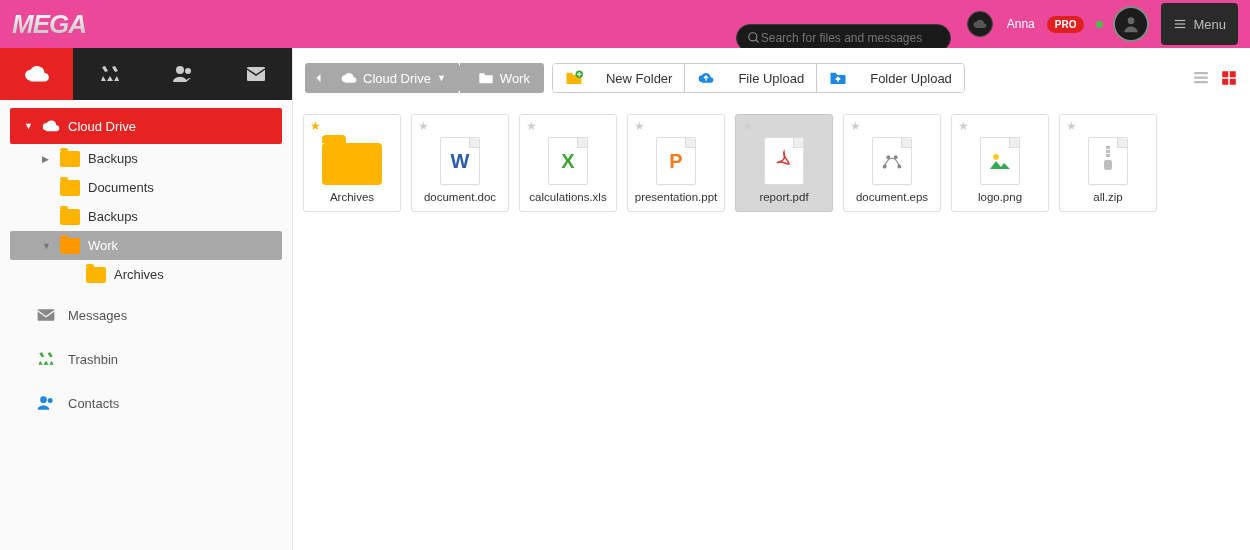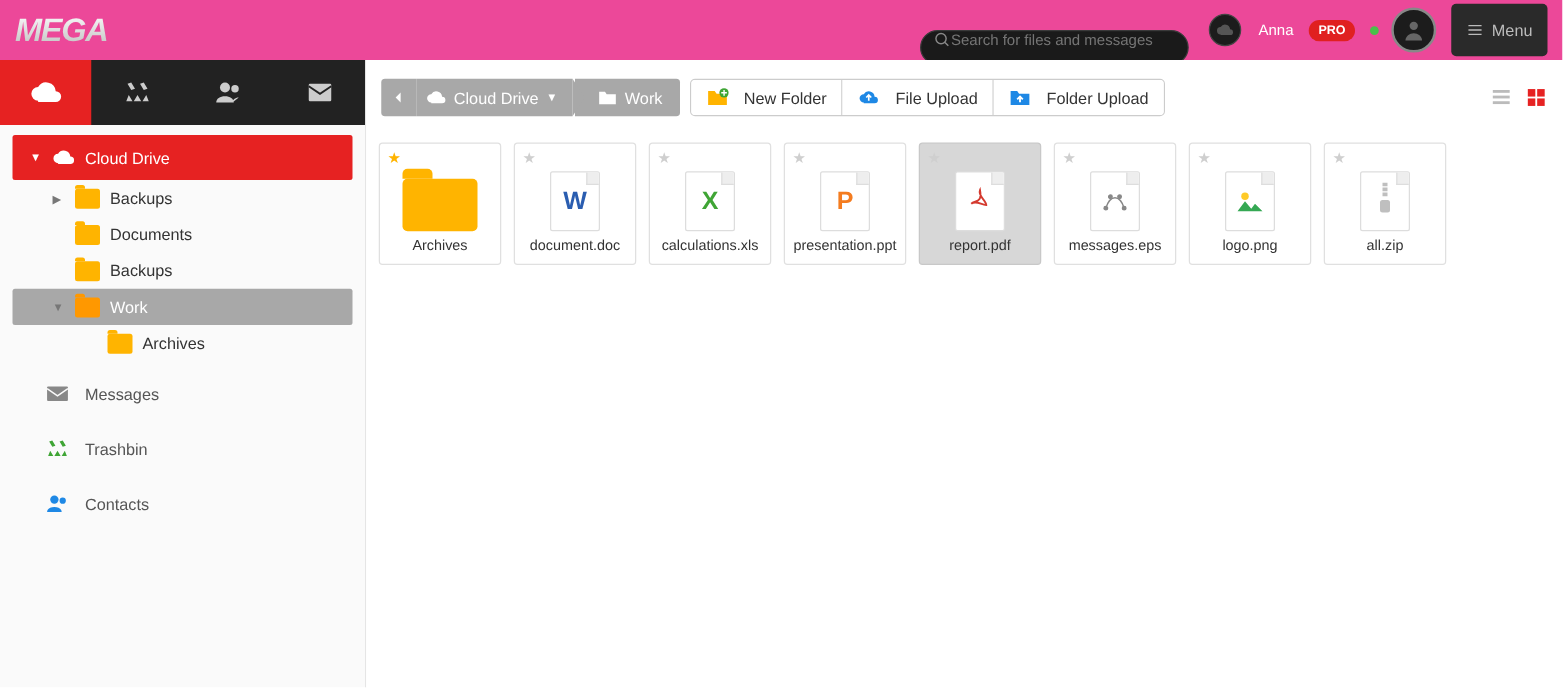--- a/index.html
+++ b/index.html
@@ -2,21 +2,21 @@
 <html><head>
 <meta charset="utf-8">
 <style>
 * { margin:0; padding:0; box-sizing:border-box; font-family:Arial,Helvetica,sans-serif; }
 body { width:1250px; height:550px; overflow:hidden; background:#fff; }
 .topbar { height:48px; background:#ec4899; display:flex; align-items:center; padding:0 12px; color:#fff; }
 .logo { width:140px; font-weight:900; font-size:26px; font-style:italic; letter-spacing:-1px;
         background:linear-gradient(180deg,#fff 0%,#bbb 100%); -webkit-background-clip:text;
         -webkit-text-fill-color:transparent; }
 .topbar-spacer { flex:1; }
-.search { display:flex; align-items:flex-start; width:215px; height:28px; border:1px solid #3a3a3a;
+.search { display:flex; align-items:center; width:215px; height:28px; border:1px solid #3a3a3a;
           border-radius:14px; padding:0 10px; background:#1a1a1a;margin-top:28px; }
 .search input { flex:1; background:transparent; border:none; outline:none; color:#aaa; font-size:12px; }
 .hcircle { width:26px; height:26px; border-radius:50%; border:1px solid #444; display:flex;
            align-items:center; justify-content:center; margin-left:16px; background:#1c1c1c; }
 .username { margin-left:14px; font-size:12px; }
 .pro-badge { margin-left:12px; background:#e02020; font-size:10px; font-weight:bold; padding:3px 8px;
              border-radius:10px; }
 .status-dot { width:7px; height:7px; border-radius:50%; background:#4ac04a; margin-left:12px; }
 .avatar { width:36px; height:36px; border-radius:50%; border:2px solid #888; margin-left:10px;
           display:flex; align-items:center; justify-content:center; background:#1c1c1c; }
@@ -47,21 +47,21 @@
 .crumb-back { width:28px; height:30px; background:#a8a8a8; display:flex; align-items:center;
               justify-content:center; border-radius:3px 0 0 3px; cursor:pointer; }
 .crumb-root { height:30px; background:#a8a8a8; color:#fff; display:flex; align-items:center;
               padding:0 12px 0 8px; font-size:13px; gap:6px; position:relative; cursor:pointer; }
 .crumb-root::after, .crumb-sep::after { content:""; position:absolute; right:-10px; top:0;
   border-top:15px solid transparent; border-bottom:15px solid transparent;
   border-left:10px solid #a8a8a8; z-index:2; }
 .crumb-leaf { height:30px; background:#a8a8a8; color:#fff; display:flex; align-items:center;
               padding:0 14px 0 18px; font-size:13px; gap:6px; margin-left:2px; border-radius:0 3px 3px 0; }
 .action-group { display:flex; border:1px solid #ccc; border-radius:4px; overflow:hidden; }
-.act-btn { height:28px; padding:0 12px; display:flex; align-items:center; gap:12px; font-size:13px;
+.act-btn { height:28px; padding:0 12px; display:flex; align-items:center; gap:23px; font-size:13px;
            color:#333; background:#fff; cursor:pointer; border-right:1px solid #ccc; }
 .act-btn:last-child { border-right:none; }
 .toolbar-spacer { flex:1; }
 .view-toggle { display:flex; gap:10px; align-items:center; }
 .grid { padding:16px 10px; display:flex; gap:10px; flex-wrap:wrap; }
 .tile { width:98px; height:98px; border:1px solid #e0e0e0; border-radius:3px; display:flex;
         flex-direction:column; align-items:center; justify-content:flex-end; padding:8px 4px;
         position:relative; cursor:pointer; }
 .tile.selected { background:#d7d7d7; border-color:#c8c8c8; }
 .star { position:absolute; top:4px; left:6px; font-size:12px; }
@@ -305,21 +305,21 @@
           <div class="file-ico">
             <div class="dog"></div>
             <svg width="22" height="22" viewBox="0 0 24 24" fill="none" stroke="#888" stroke-width="1.3">
               <path d="M4 18c4-12 12-12 16 0"></path>
               <circle cx="4" cy="18" r="1.5" fill="#888"></circle>
               <circle cx="20" cy="18" r="1.5" fill="#888"></circle>
               <circle cx="8" cy="8" r="1.5" fill="#888"></circle>
               <circle cx="16" cy="8" r="1.5" fill="#888"></circle>
             </svg>
           </div>
-          <span class="tile-label">messages.eps</span>
+          <span class="tile-label">document.eps</span>
         </div>
         <div class="tile">
           <span class="star grey">★</span>
           <div class="file-ico">
             <div class="dog"></div>
             <svg width="24" height="20" viewBox="0 0 24 20">
               <circle cx="8" cy="6" r="3" fill="#ffca28"></circle>
               <path d="M2 18l6-8 5 6 3-4 6 6z" fill="#35a853"></path>
             </svg>
           </div>

